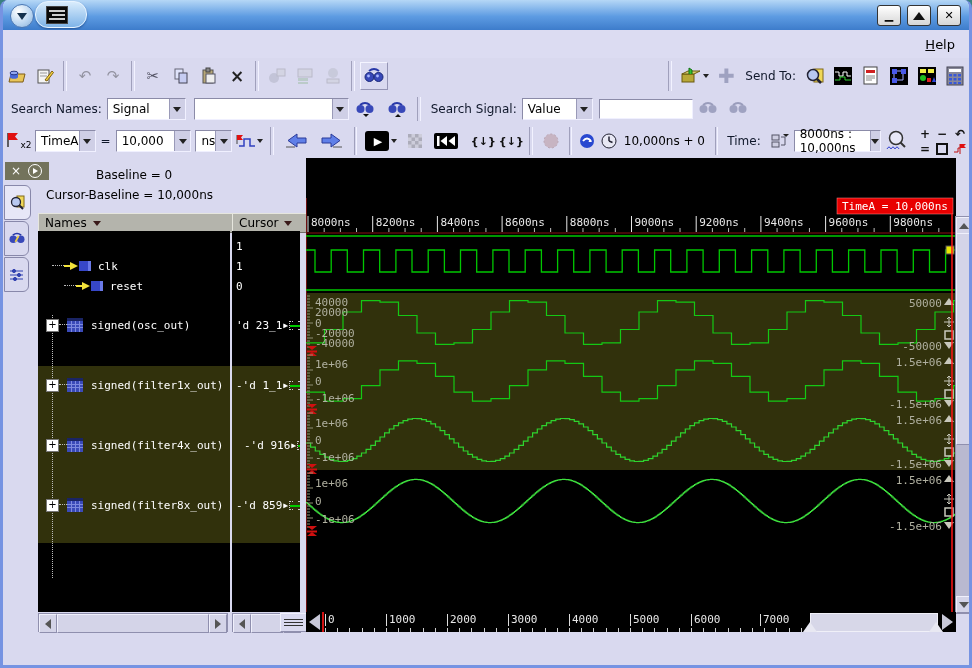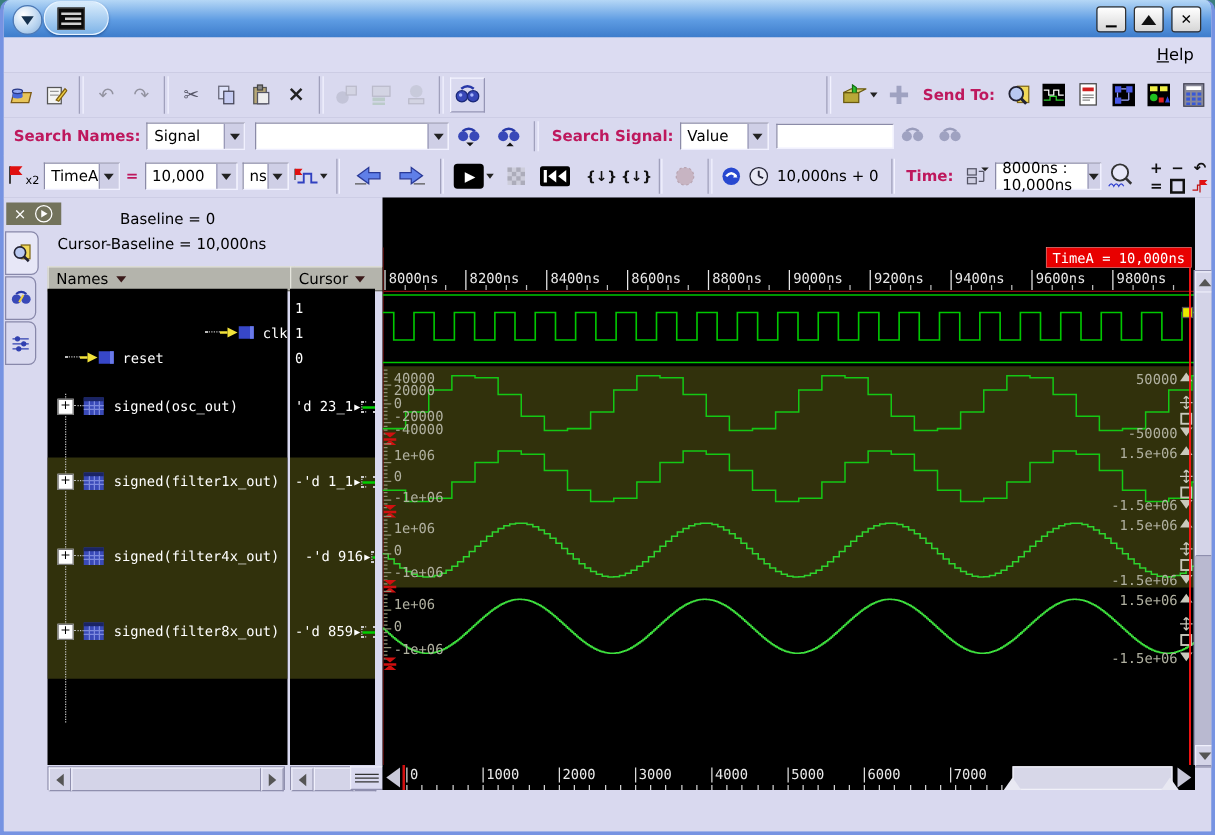--- a/index.html
+++ b/index.html
@@ -32,21 +32,21 @@
   
   .toolbar{position:absolute;left:0;width:100%;background:#d9d9ef;border-bottom:1px solid #a8a8c8;
     display:flex;align-items:center;}
   .tb1{top:58px;height:36px;}
   .tb2{top:94px;height:30px;}
   .tb3{top:124px;height:34px;}
   .sep{width:2px;align-self:stretch;margin:3px 4px;border-left:1px solid #a0a0bc;border-right:1px solid #f2f2ff;}
   .tbtn{width:26px;height:26px;margin:0 1px;display:flex;align-items:center;justify-content:center;flex:none;}
   .tbtn.raised{border:1px solid;border-color:#f4f4ff #9595b5 #9595b5 #f4f4ff;}
   .dis{opacity:.38;filter:grayscale(60%);}
-  .lab{font-size:12px;color:#be185d;margin:0 5px;white-space:nowrap;font-weight:bold;}
+  .lab{font-size:12px;color:#0f172a;margin:0 5px;white-space:nowrap;}
   .select{height:20px;background:#fff;border:1px solid;border-color:#8b8ba8 #f0f0ff #f0f0ff #8b8ba8;
     display:flex;align-items:center;font-size:12px;padding-left:5px;color:#000;}
   .select .arrowbox,.combo .arrowbox{width:15px;height:100%;margin-left:4px;background:#cfcfe6;
     border-left:1px solid #9a9ab8;display:flex;align-items:center;justify-content:center;}
   .arrowbox b{width:0;height:0;border-left:4px solid transparent;border-right:4px solid transparent;border-top:5px solid #222;}
   .combo{height:20px;background:#fff;border:1px solid;border-color:#8b8ba8 #f0f0ff #f0f0ff #8b8ba8;
     display:flex;align-items:center;font-size:12px;padding-left:5px;color:#000;}
   .field{height:18px;background:#fff;border:1px solid;border-color:#8b8ba8 #f0f0ff #f0f0ff #8b8ba8;font-size:12px;padding:0 4px;color:#000;}
   .glyph{font-size:15px;line-height:1;color:#222;}
   .readout{font-size:12px;color:#000;margin-left:4px;white-space:nowrap;}
@@ -542,28 +542,28 @@
         <b></b>
     </div>
     <div class="colhdr" style="left:229px;top:55px;width:67px">
       <span>Cursor</span>
         <b></b>
     </div>
 
     <div class="colblack" id="namecol" style="left:35px;top:73px;width:192px;height:381px">
       <div class="olive" style="top:135px;height:177px"></div>
       <div class="treeline" style="left:14px;top:84px;height:263px"></div>
-        <div class="sigrow" style="top: 25px; justify-content: flex-end;">
+        <div class="sigrow" style="top: 25px;">
           <span class="dotstub" style="width:12px;margin-left:14px"></span>
           <span class="sarrowtail"></span>
           <span class="sarrow"></span>
           <span class="sqicon" style="margin-left:1px"></span>
           <span style="margin-left:7px">clk</span>
         </div>
-        <div class="sigrow" style="top: 45px;">
+        <div class="sigrow" style="top: 45px; padding-left: 12px;">
           <span class="dotstub" style="width:12px;margin-left:14px"></span>
           <span class="sarrowtail"></span>
           <span class="sarrow"></span>
           <span class="sqicon" style="margin-left:1px"></span>
           <span style="margin-left:7px">reset</span>
         </div>
         <div class="sigrow" style="top: 84px;">
           <span class="plusbox" style="margin-left:8px">+</span>
           <span class="dotstub" style="width:8px"></span>
           <span class="busicon">

